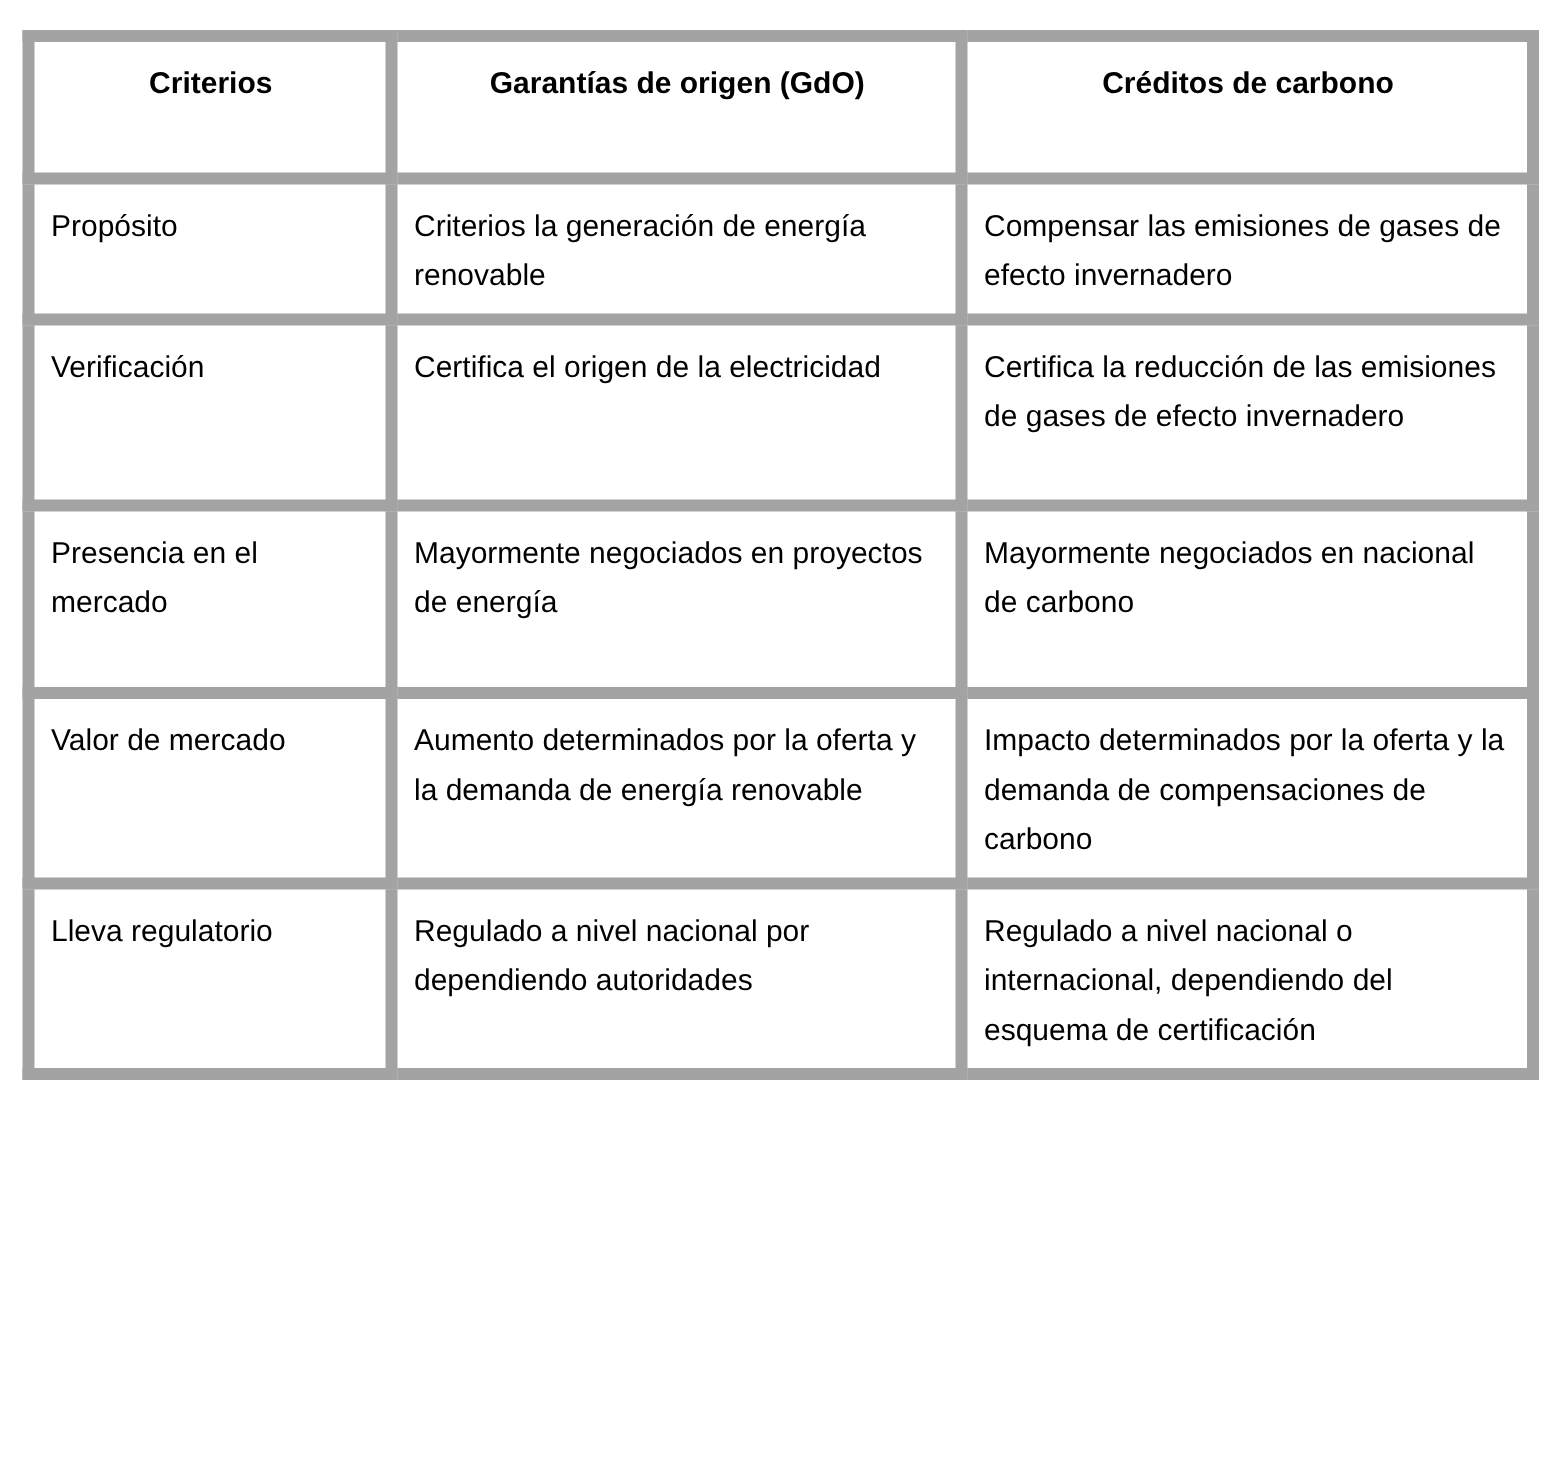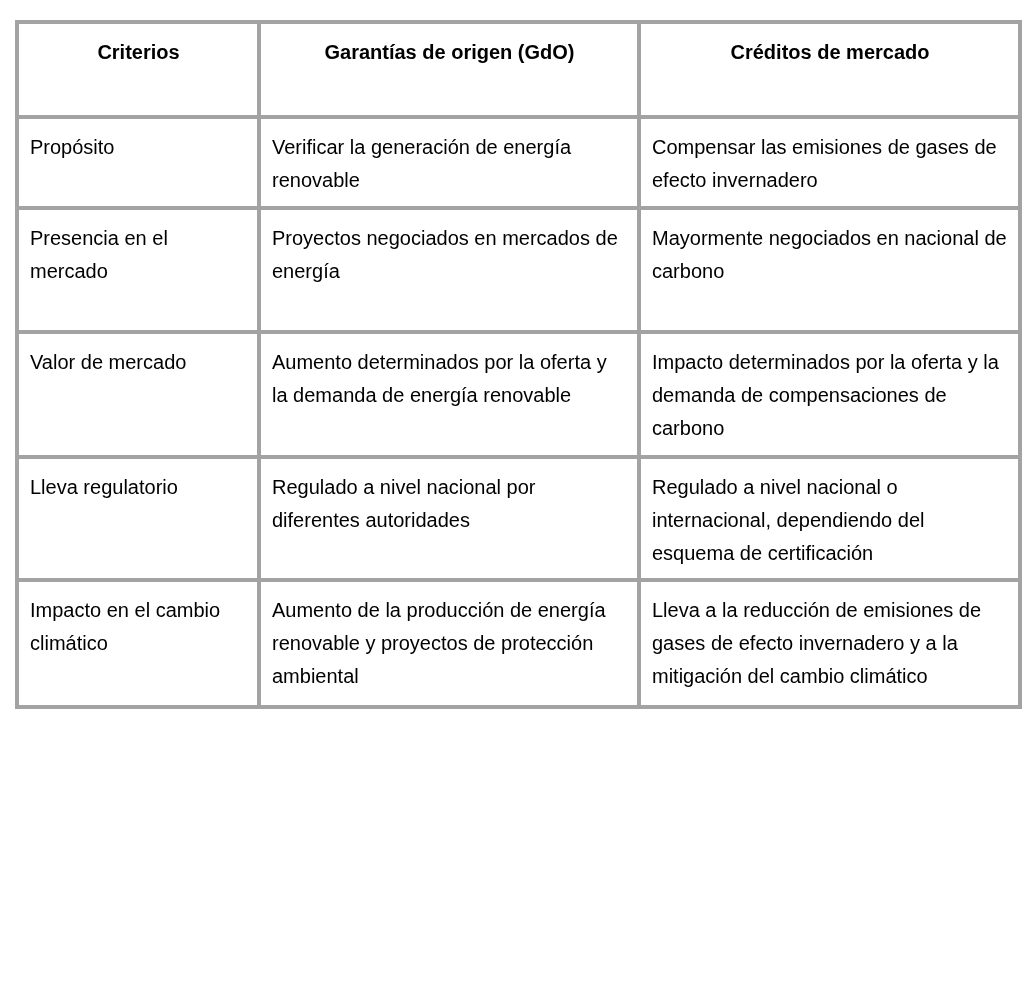--- a/index.html
+++ b/index.html
@@ -22,21 +22,21 @@
   table {
     border-collapse: collapse;
     table-layout: fixed;
     width: 1003px;
     background: #ffffff;
   }
   col.c1 { width: 242px; }
   col.c2 { width: 380px; }
   col.c3 { width: 381px; }
   th, td {
-    border: 4px solid #a3a3a3;
+    border: 8px solid #a3a3a3;
     vertical-align: top;
     font-size: 20px;
     line-height: 33px;
     padding: 12px 10px 8px 11px;
     box-sizing: border-box;
     overflow: hidden;
   }
   th {
     font-weight: bold;
     text-align: center;
@@ -61,45 +61,45 @@
   <table>
     <colgroup>
       <col class="c1">
       <col class="c2">
       <col class="c3">
     </colgroup>
     <thead>
       <tr>
         <th>Criterios</th>
         <th>Garantías de origen (GdO)</th>
-        <th>Créditos de mercado</th>
+        <th>Créditos de carbono</th>
       </tr>
     </thead>
     <tbody>
 
     <tr>
           <td>Propósito</td>
-          <td>Verificar la generación de energía renovable</td>
+          <td>Criterios la generación de energía renovable</td>
           <td>Compensar las emisiones de gases de efecto invernadero</td>
         </tr>
         <tr>
+          <td>Verificación</td>
+          <td>Certifica el origen de la electricidad</td>
+          <td>Certifica la reducción de las emisiones de gases de efecto invernadero</td>
+        </tr>
+        <tr>
           <td>Presencia en el mercado</td>
-          <td>Proyectos negociados en mercados de energía</td>
+          <td>Mayormente negociados en proyectos de energía</td>
           <td>Mayormente negociados en nacional de carbono</td>
         </tr>
         <tr>
           <td>Valor de mercado</td>
           <td>Aumento determinados por la oferta y la demanda de energía renovable</td>
           <td>Impacto determinados por la oferta y la demanda de compensaciones de carbono</td>
         </tr>
         <tr>
           <td>Lleva regulatorio</td>
-          <td>Regulado a nivel nacional por diferentes autoridades</td>
+          <td>Regulado a nivel nacional por dependiendo autoridades</td>
           <td>Regulado a nivel nacional o internacional, dependiendo del esquema de certificación</td>
-        </tr>
-        <tr>
-          <td>Impacto en el cambio climático</td>
-          <td>Aumento de la producción de energía renovable y proyectos de protección ambiental</td>
-          <td>Lleva a la reducción de emisiones de gases de efecto invernadero y a la mitigación del cambio climático</td>
         </tr>
       </tbody>
   </table>
 </div>
 
 </body></html>

